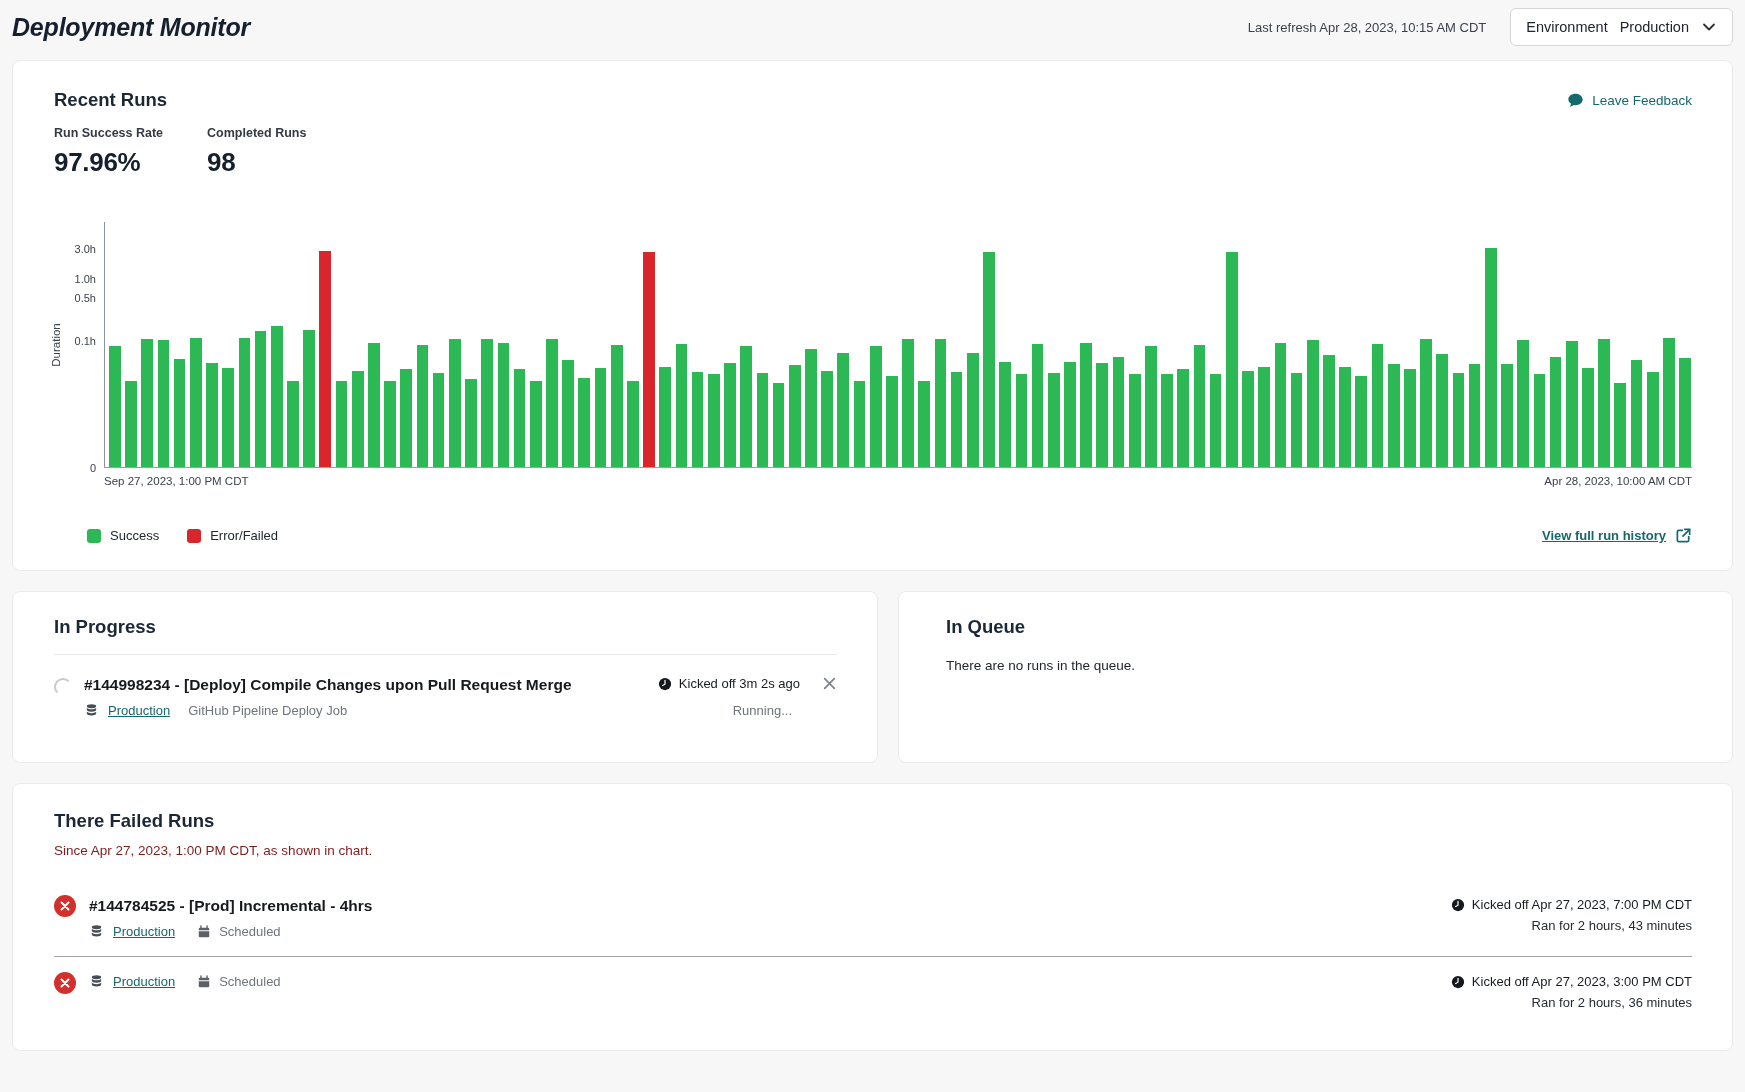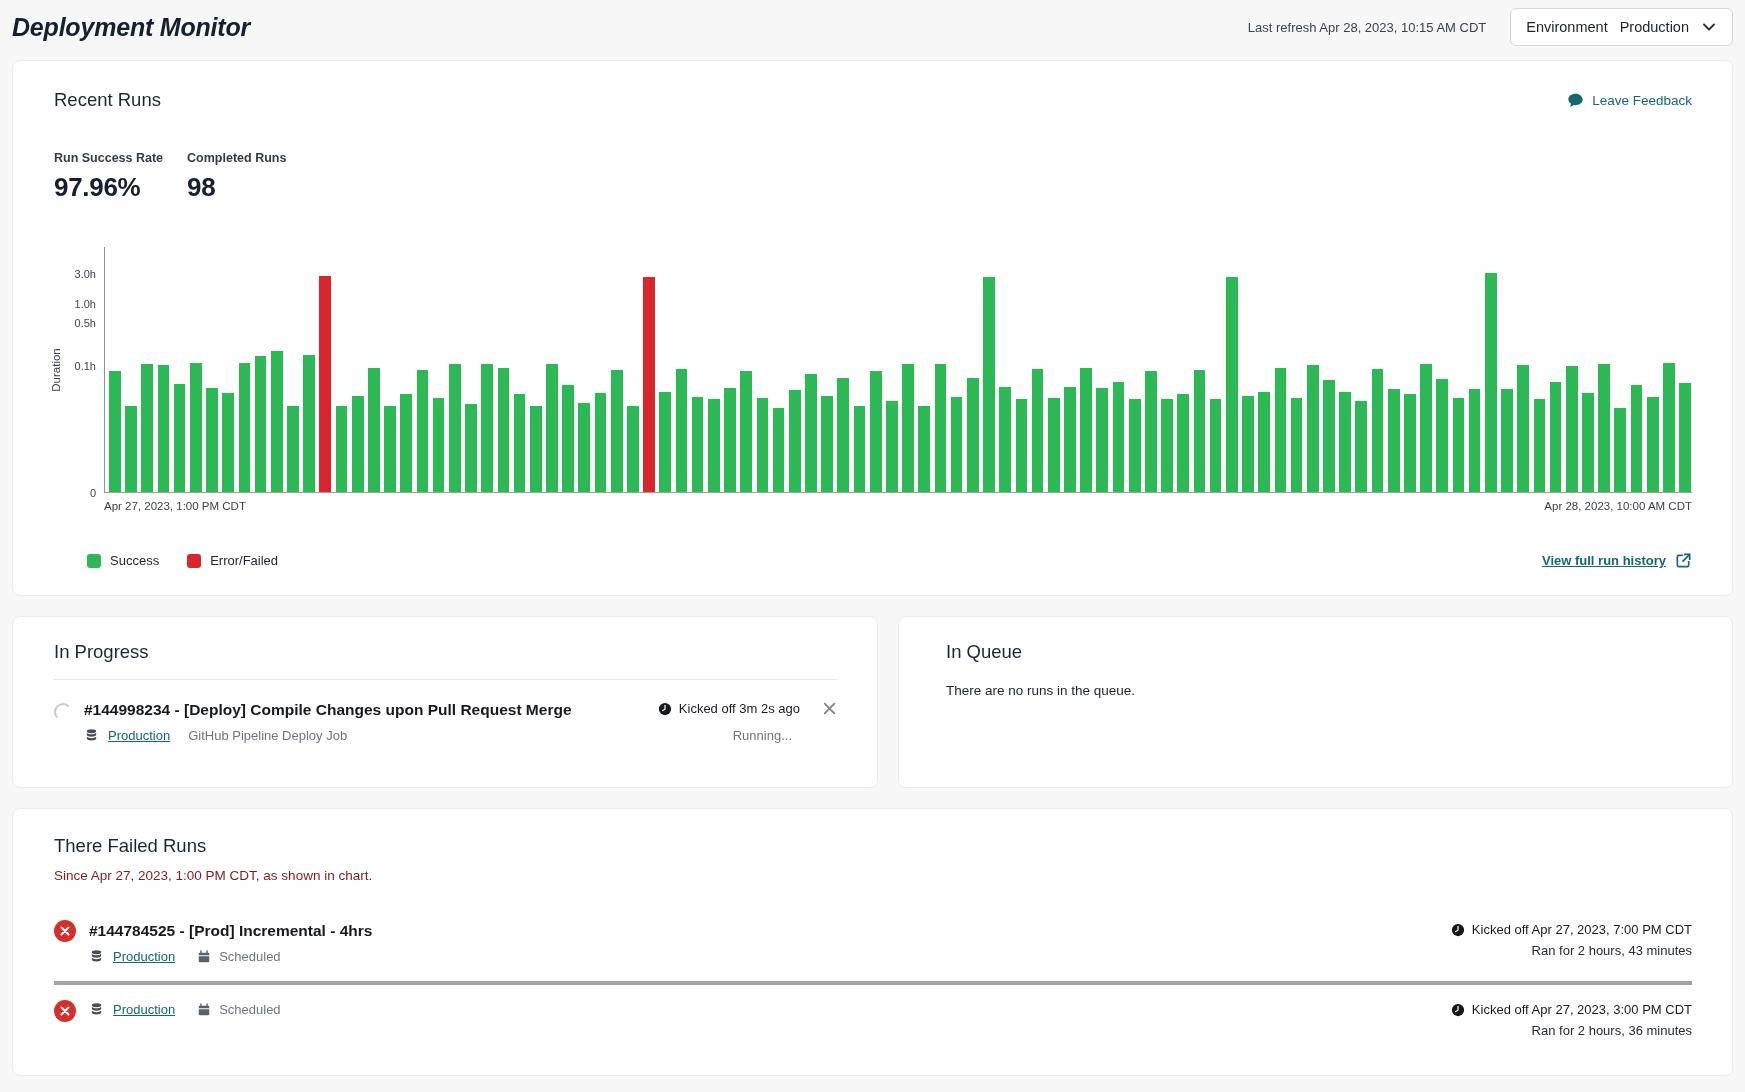--- a/index.html
+++ b/index.html
@@ -21,24 +21,24 @@
     background:#fff; border:1px solid #d4d7da; border-radius:6px;
     padding:10px 15px; font-size:14.5px; color:#21262e; cursor:pointer;
     font-family:inherit;
   }
   .env-btn .env-label { color:#21262e; }
   .env-btn .env-value { color:#21262e; }
   
   .card { background:#fff; border:1px solid #eaebed; border-radius:8px; }
   .card-recent { margin:0 12px; padding:28px 40px 26px 41px; }
   .card-header-row { display:flex; justify-content:space-between; align-items:center; }
-  .card-title { font-size:18.5px; font-weight:normal; color:#1c2736; }
+  .card-title { font-size:18.5px; font-weight:bold; color:#1c2736; }
   .feedback-link { display:flex; align-items:center; gap:8px; color:#15686e; font-size:13.5px; cursor:pointer; text-decoration:none; }
   
-  .stats-row { display:flex; gap:24px; margin-top:40px; }
+  .stats-row { display:flex; gap:44px; margin-top:15px; }
   .stat-label { font-size:12.5px; font-weight:bold; color:#343b45; }
   .stat-value { font-size:26px; font-weight:bold; color:#161f2e; margin-top:7px; letter-spacing:-0.3px; }
   
   .chart-area { display:flex; margin-top:44px; }
   .y-axis { width:50px; position:relative; height:246px; }
   .ytick { position:absolute; right:8px; font-size:11px; color:#3b424a; line-height:12px; }
   .ylabel {
     position:absolute; left:-4px; top:50%;
     transform:translateY(-50%) rotate(180deg);
     writing-mode:vertical-rl; font-size:11.5px; color:#3b424a;
@@ -74,21 +74,21 @@
   .meta-group { display:flex; align-items:center; gap:9px; }
   .env-link { color:#15686e; font-size:13px; text-decoration:underline; cursor:pointer; }
   .job-name { font-size:13px; color:#6f757c; margin-left:9px; }
   .running-status { font-size:13px; color:#6f757c; margin-right:45px; }
   .queue-empty { font-size:13.5px; color:#21272e; margin-top:20px; }
   
   .card-failed { margin:0 12px; min-height:268px; padding:26px 40px 20px 41px; }
   .failed-subtitle { font-size:13.5px; color:#7f1d1d; margin-top:11px; }
   .failed-list { margin-top:22px; }
   .failed-row { display:flex; gap:13px; padding:15px 0 17px 0; }
-  .failed-row.with-divider { border-bottom:4px solid #a3a3a3; }
+  .failed-row.with-divider { border-bottom:1px solid #a3a3a3; }
   .fail-badge {
     width:22px; height:22px; border-radius:50%; background:#d2302c; flex:0 0 auto;
     display:flex; align-items:center; justify-content:center; margin-top:0;
   }
   .failed-main { flex:1; display:flex; flex-direction:column; gap:9px; padding-top:2px; }
   .failed-meta { display:flex; align-items:center; }
   .sched-group { display:flex; align-items:center; gap:8px; margin-left:22px; font-size:13px; color:#6f757c; }
   .failed-right { display:flex; flex-direction:column; align-items:flex-end; gap:6px; padding-top:2px; }
   .ran-for { font-size:13px; color:#262c33; }
   .icon { line-height:0; display:inline-flex; }
@@ -242,21 +242,21 @@
           <div class="bar" style="height: 127.8px; background: rgb(44, 185, 85);"></div>
           <div class="bar" style="height: 83.8px; background: rgb(44, 185, 85);"></div>
           <div class="bar" style="height: 106.7px; background: rgb(44, 185, 85);"></div>
           <div class="bar" style="height: 95.2px; background: rgb(44, 185, 85);"></div>
           <div class="bar" style="height: 129.1px; background: rgb(44, 185, 85);"></div>
           <div class="bar" style="height: 109.2px; background: rgb(44, 185, 85);"></div>
         </div>
     </div>
   </div>
   <div class="x-labels">
-    <span>Apr 27, 2023, 1:00 PM CDT</span>
+    <span>Sep 27, 2023, 1:00 PM CDT</span>
     <span>Apr 28, 2023, 10:00 AM CDT</span>
   </div>
 
   <div class="chart-footer">
     <div class="legend">
       <div class="legend-item">
         <span class="legend-swatch" style="background: rgb(44, 185, 85);"></span>
         <span>Success</span>
       </div>
       <div class="legend-item">

